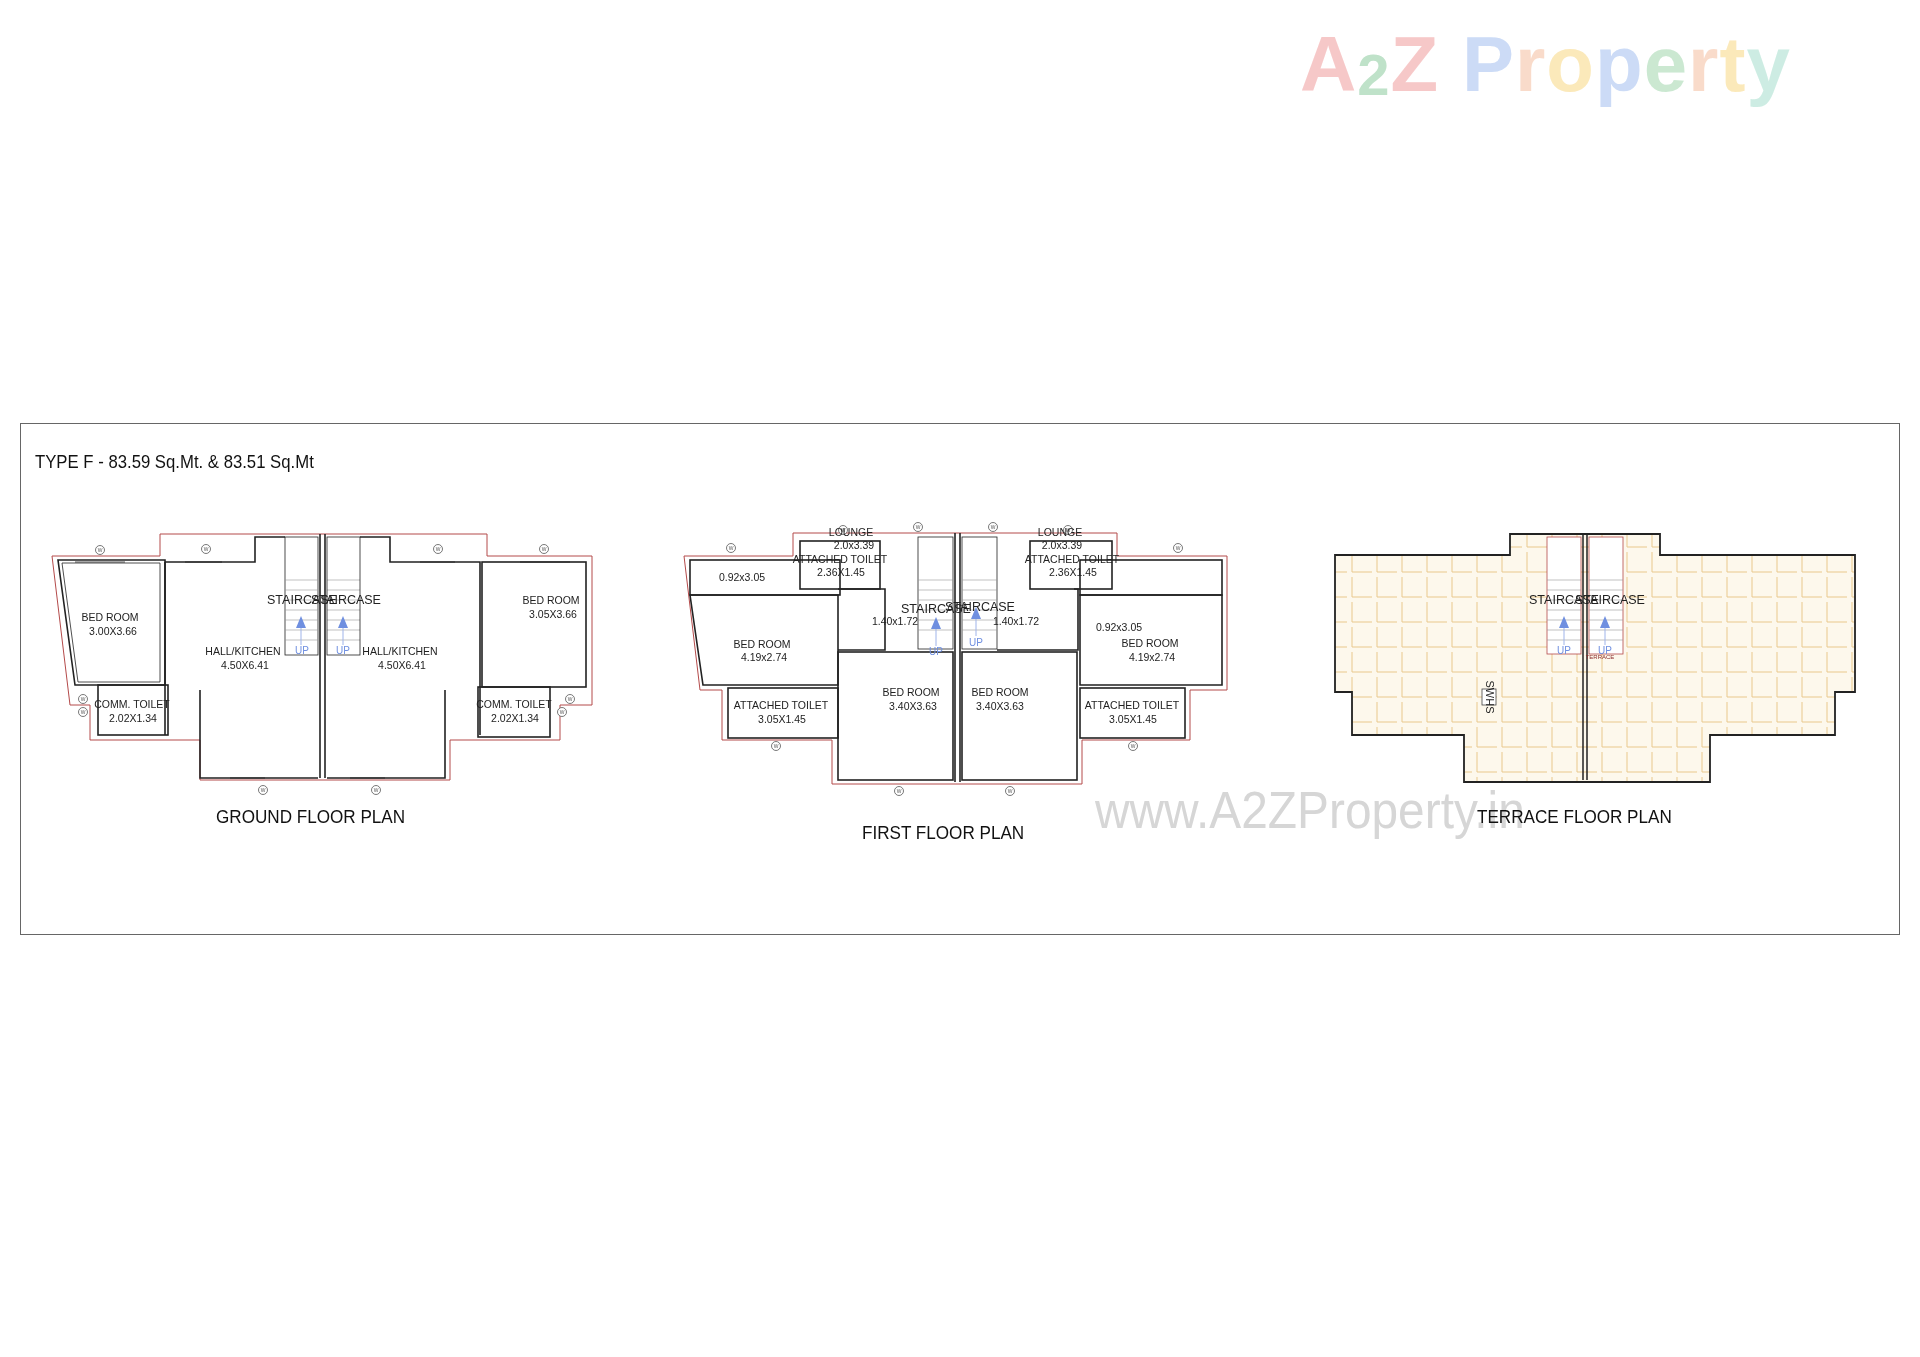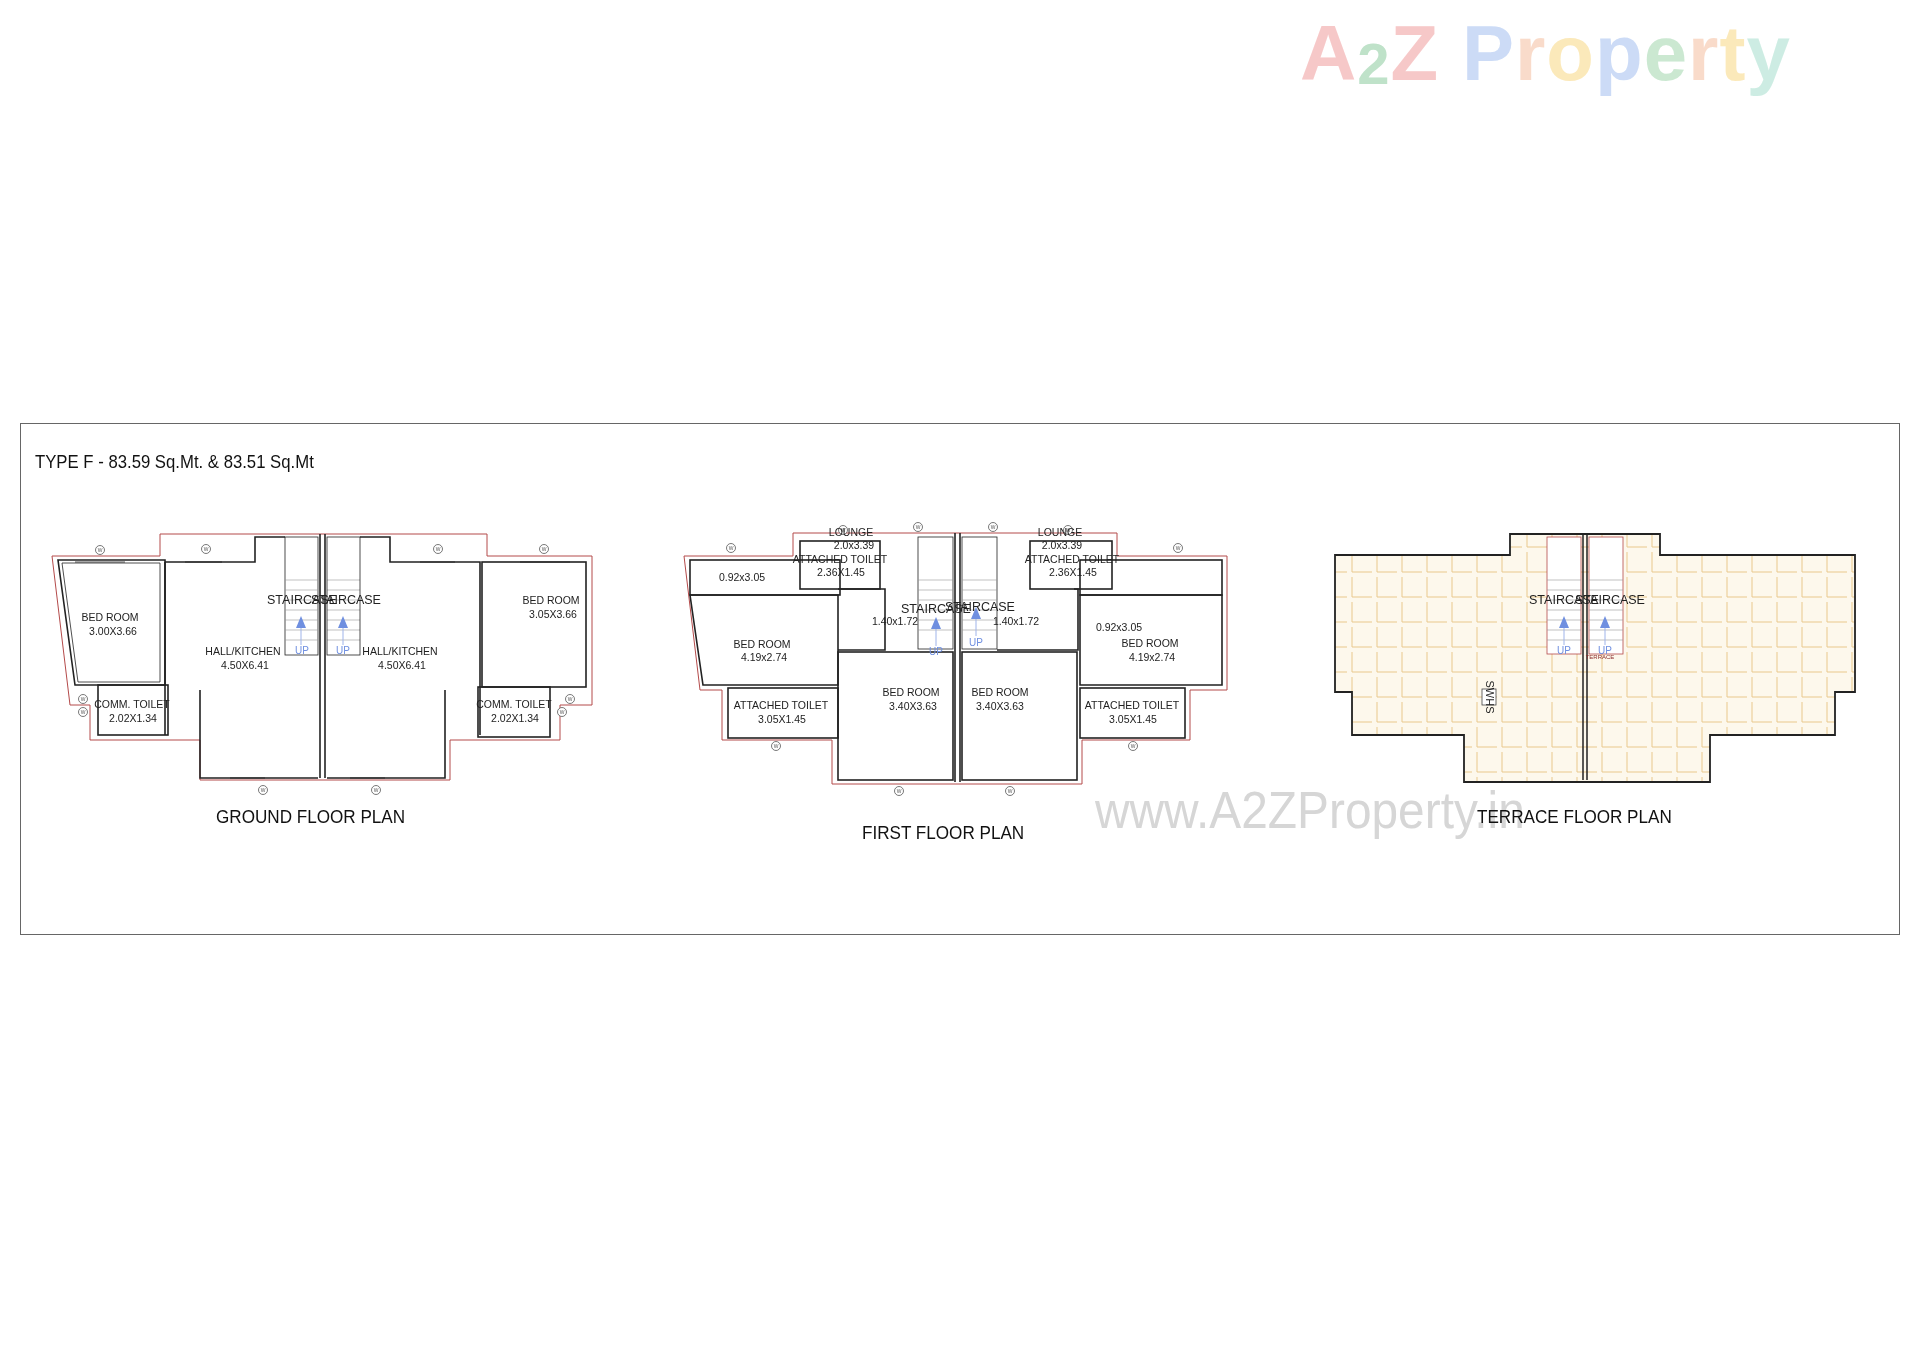--- a/index.html
+++ b/index.html
@@ -1,18 +1,18 @@
 <!DOCTYPE html>
 <html><head>
 <meta charset="utf-8">
 <style>
   html, body { margin:0; padding:0; background:#ffffff; }
   body { width:1920px; height:1357px; position:relative; overflow:hidden; font-family:"Liberation Sans", sans-serif; color:#222; }
   .abs { position:absolute; }
-  .logo { left:1300px; top:8px; width:560px; height:100px; font-family:"Liberation Sans", sans-serif; font-weight:bold; font-size:78px; letter-spacing:1px; white-space:nowrap; opacity:0.9; }
+  .logo { left:1300px; top:19px; width:560px; height:100px; font-family:"Liberation Sans", sans-serif; font-weight:bold; font-size:78px; letter-spacing:1px; white-space:nowrap; opacity:0.9; }
   .logo span { display:inline-block; }
   .frame { left:20px; top:423px; width:1880px; height:512px; border:1.5px solid #666; box-sizing:border-box; }
   .title { left:35px; top:451px; font-size:19px; color:#111; transform:scaleX(0.88); transform-origin:left top; white-space:nowrap; }
   .plan-label { font-size:19px; color:#111; white-space:nowrap; transform:scaleX(0.9); transform-origin:left top; }
   .watermark { left:1095px; top:780px; font-size:52px; color:#d6d6d6; white-space:nowrap; letter-spacing:0px; transform:scaleX(0.92); transform-origin:left top; }
   svg text { font-family:"Liberation Sans", sans-serif; }
 </style>
 </head>
 <body>
 

